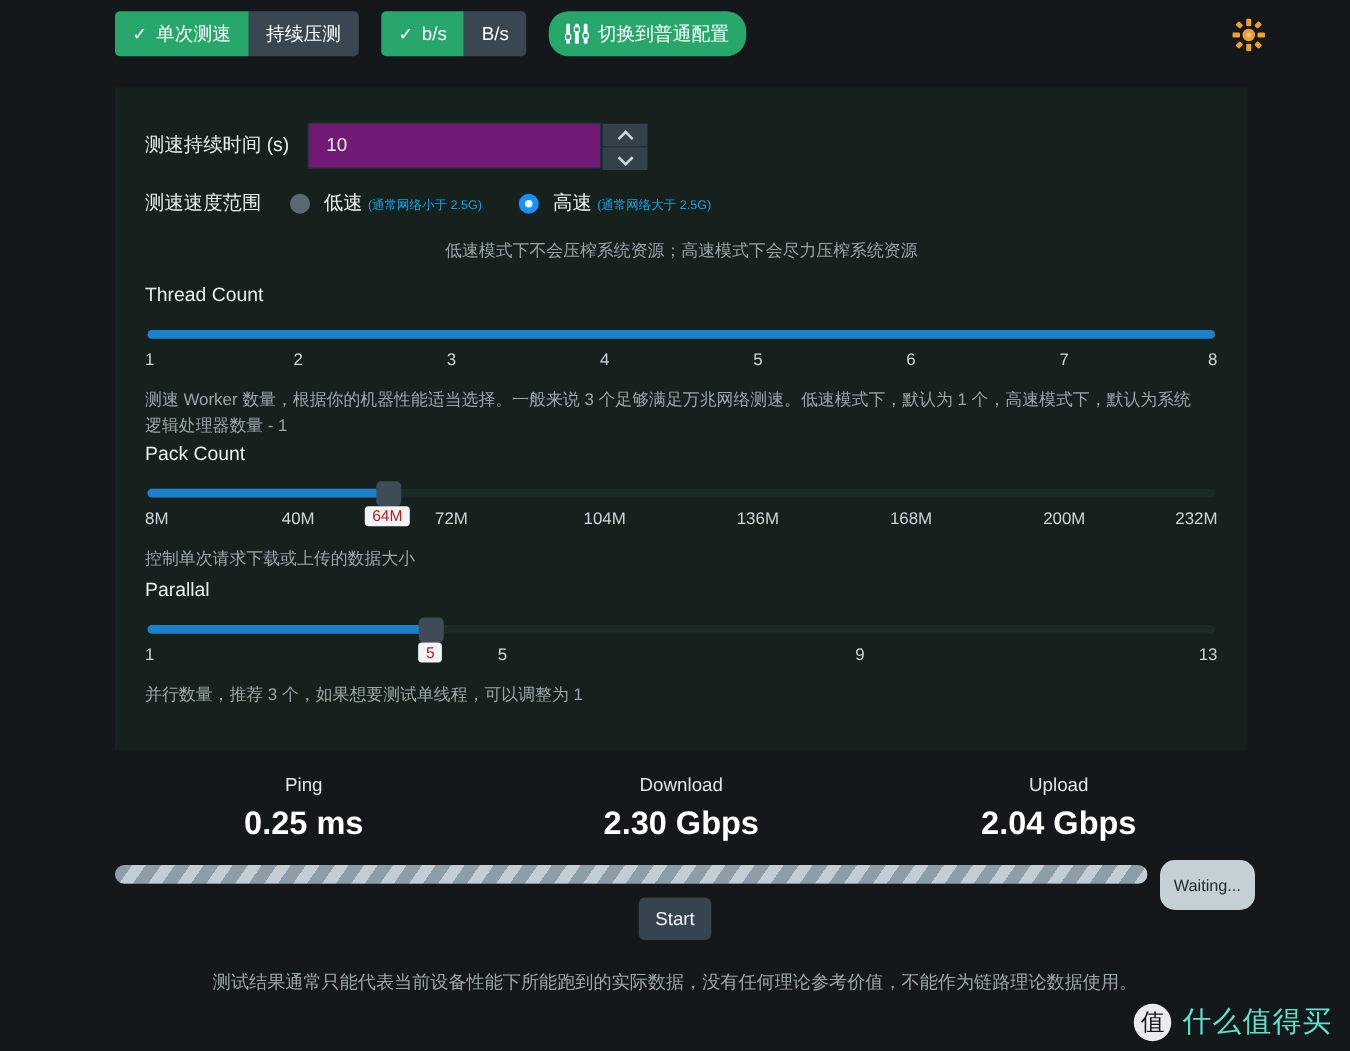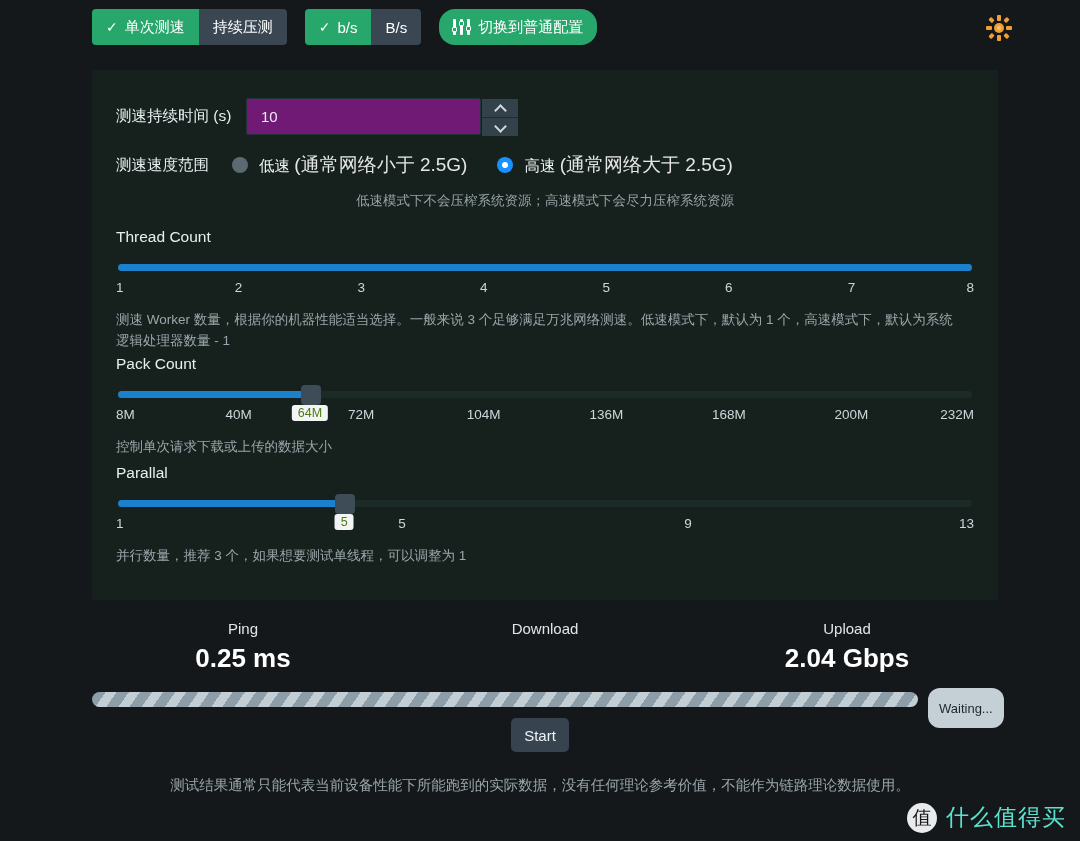--- a/index.html
+++ b/index.html
@@ -109,21 +109,21 @@
   .radio {
     width: 16px; height: 16px; border-radius: 50%; background: #5b6a72;
     margin-right: 11px; flex: none; position: relative;
   }
   .radio.on { background: #1890ff; }
   .radio.on::after {
     content: ''; position: absolute; left: 5px; top: 5px; width: 6px; height: 6px;
     border-radius: 50%; background: #fff;
   }
   .radio-text { color: #eef3f4; font-size: 15.5px; }
-  .radio-text .sub { color: #e5e5e5; font-size: 19px; text-align: right; }
+  .radio-text .sub { color: #0ea5e9; font-size: 10px; text-align: right; }
 
   .hint-center {
     position: absolute; left: 0; right: 0; top: 122px;
     text-align: center; color: #97a3a8; font-size: 13.5px;
   }
 
   
   .sblock { position: absolute; left: 24px; width: 858px; }
   .sblock .title { color: #e8eef0; font-size: 15.5px; margin-bottom: 18px; }
   .track-wrap { position: relative; height: 8px; margin: 0 2px; }
@@ -141,21 +141,21 @@
   }
   .ticks { position: relative; height: 20px; margin-top: 8px; }
   .tick {
     position: absolute; top: 0; color: #cdd6da; font-size: 13.5px;
     transform: translateX(-50%); white-space: nowrap;
   }
   .tick.first { transform: none; left: 0; }
   .tick.last  { transform: translateX(-100%); }
   .tip {
     position: absolute; top: -2px; transform: translateX(-50%);
-    background: #f2f4f5; color: #4d7c0f; font-size: 12.5px;
+    background: #f2f4f5; color: #b91c1c; font-size: 12.5px;
     padding: 1px 6px; border-radius: 3px; white-space: nowrap; z-index: 3;
   }
   .desc { color: #9aa6ab; font-size: 13.5px; line-height: 1.55; margin-top: 10px; width: 845px; }
 
   
   .results { position: absolute; left: 92px; top: 620px; width: 906px; }
   .metrics { display: flex; }
   .metric { flex: 1; text-align: center; }
   .metric .mlabel { color: #dfe6e9; font-size: 15px; }
   .metric .mval { color: #ffffff; font-size: 26px; font-weight: bold; margin-top: 6px; }
@@ -356,20 +356,21 @@
   </div>
 
   <div class="results">
     <div class="metrics">
       <div class="metric">
         <div class="mlabel">Ping</div>
         <div class="mval">0.25 ms</div>
       </div>
       <div class="metric">
         <div class="mlabel">Download</div>
+        <div class="mval">2.30 Gbps</div>
       </div>
       <div class="metric">
         <div class="mlabel">Upload</div>
         <div class="mval">2.04 Gbps</div>
       </div>
     </div>
 
     <div class="progress-row">
       <div class="progress" style="width: 826px;"></div>
       <div class="waiting">Waiting...</div>

